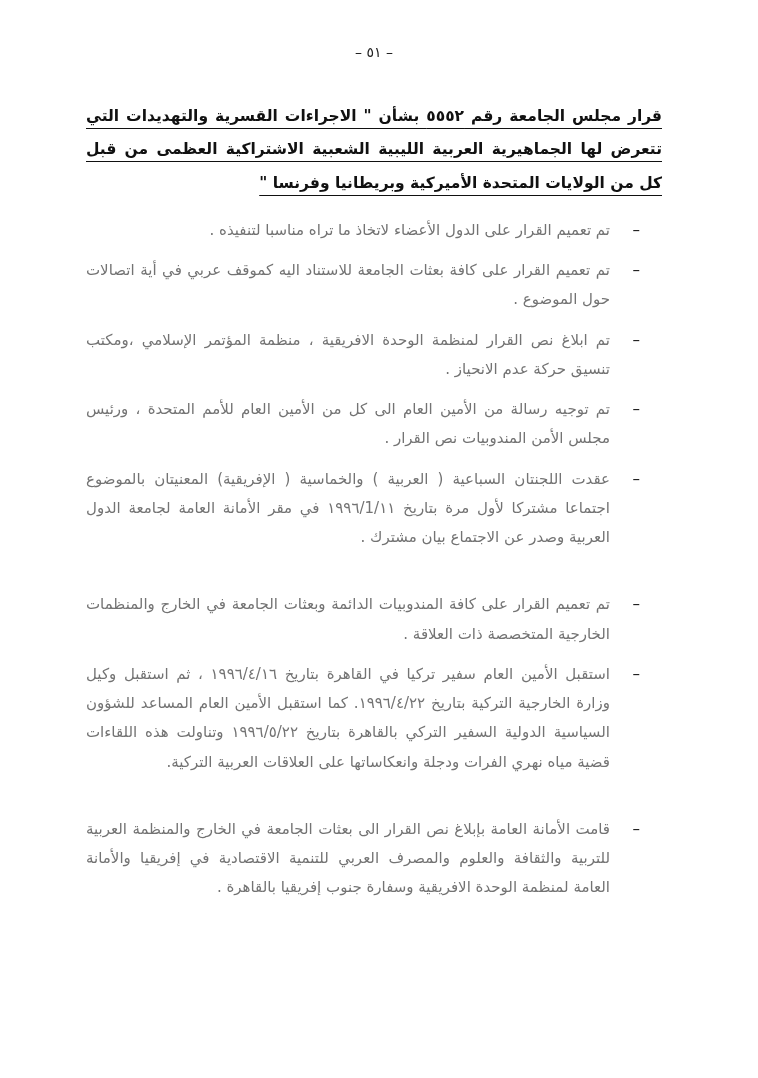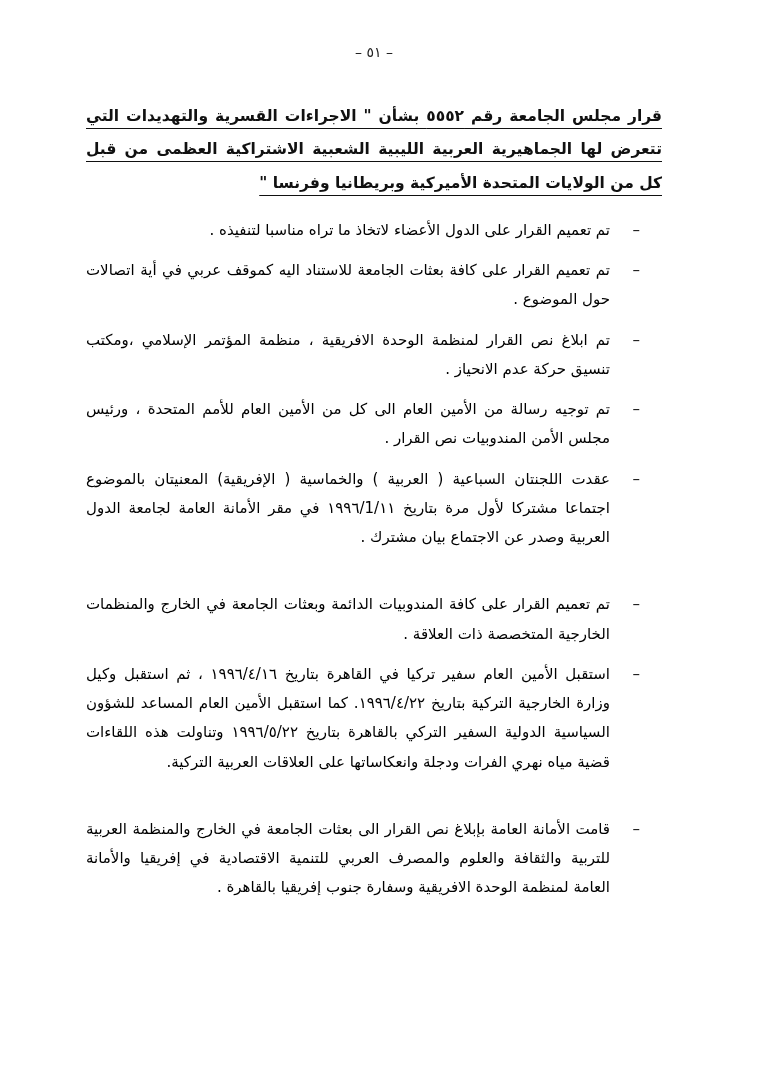--- a/index.html
+++ b/index.html
@@ -57,21 +57,21 @@
     font-size: 15px;
     line-height: 1.95;
     color: #222;
   }
   .item-text {
     flex: 1 1 auto;
     margin: 0;
     font-size: 15px;
     line-height: 1.95;
     text-align: justify;
-    color: #000000;
+    color: #737373;
   }
 </style>
 </head>
 <body>
 
 <div class="page">
 
   <div class="page-number">– ٥١ –</div>
 
   <section>

